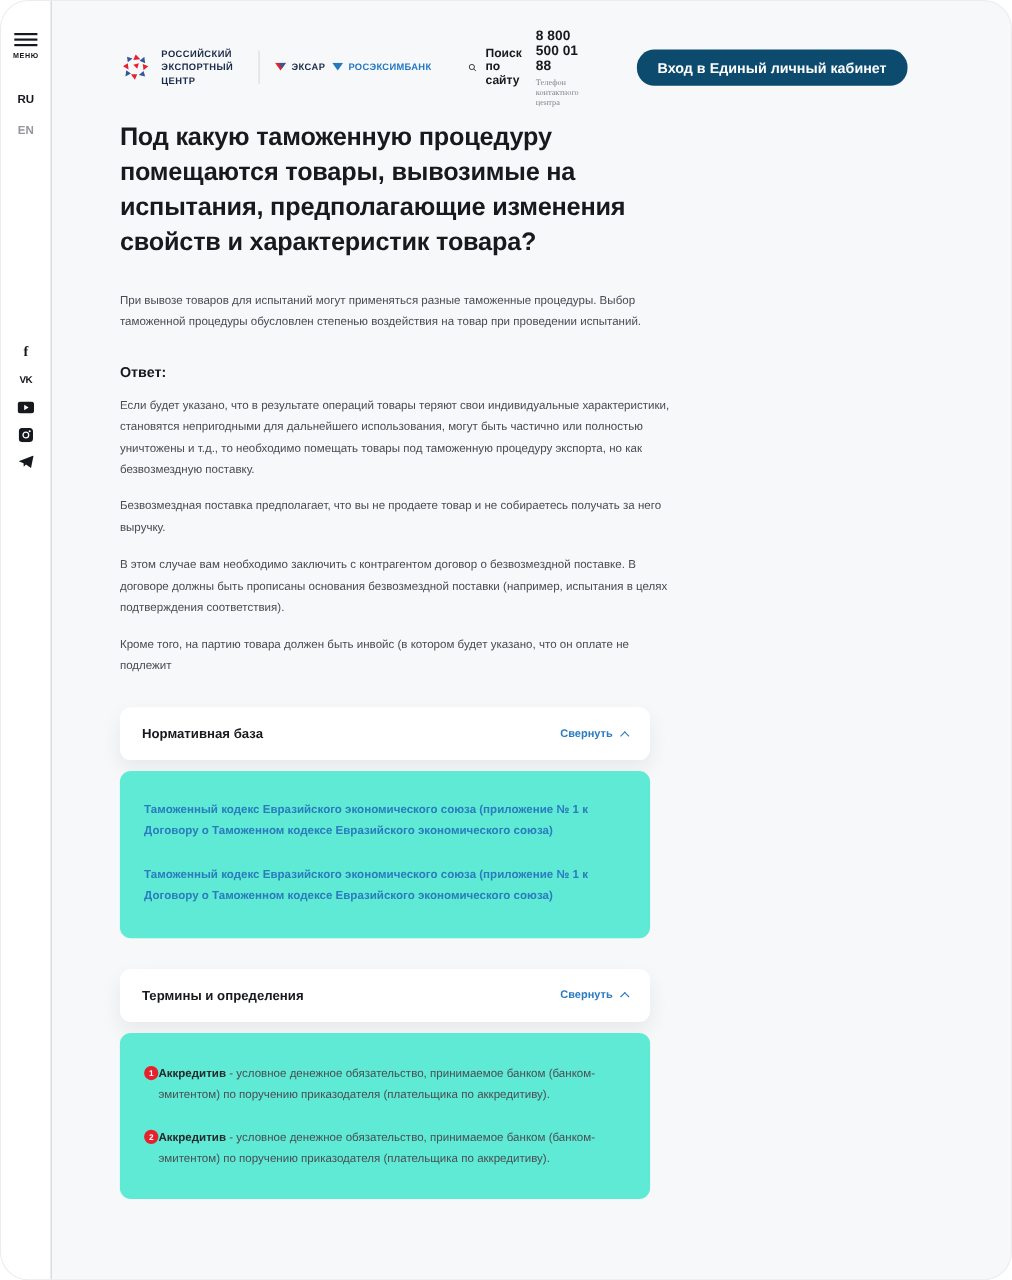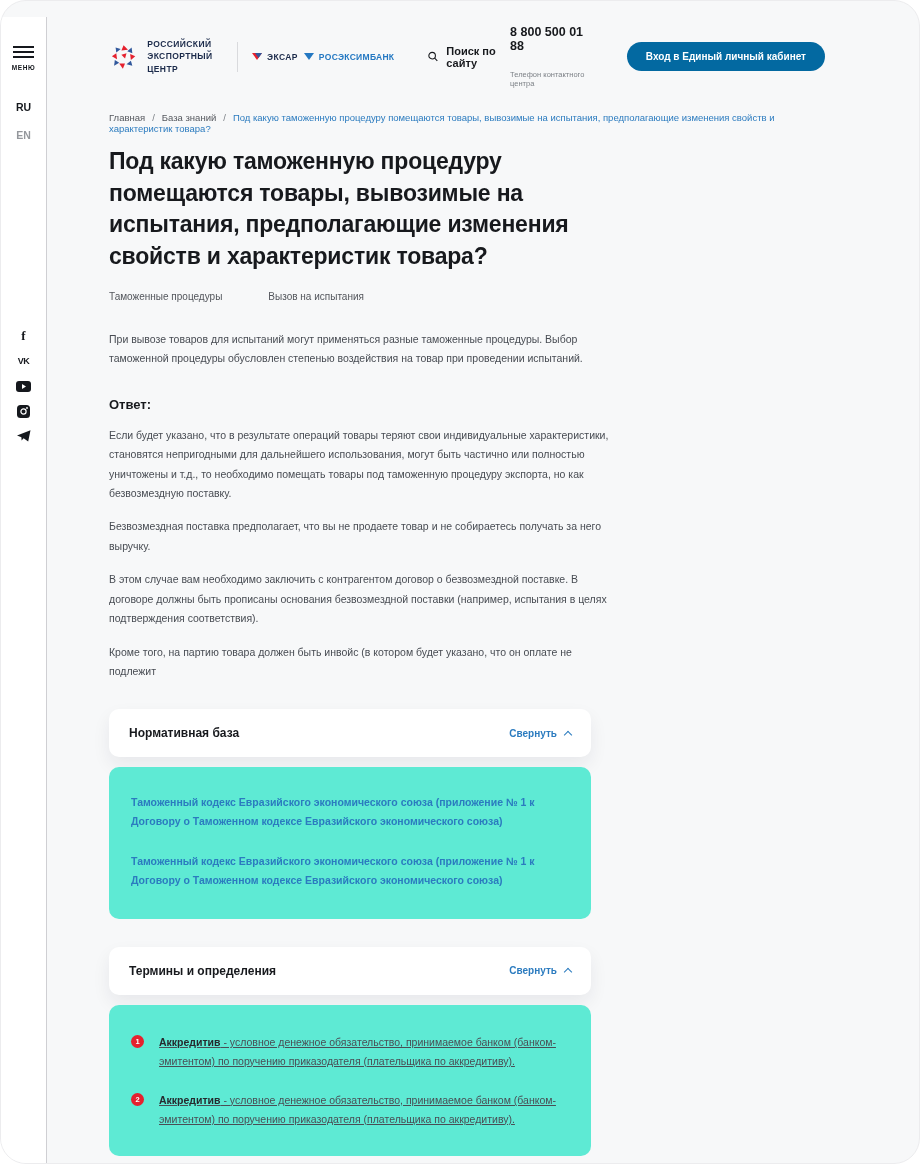--- a/index.html
+++ b/index.html
@@ -1,21 +1,21 @@
 <!DOCTYPE html>
 <html lang="ru"><head>
 <meta charset="utf-8">
 <style>
   * { margin:0; padding:0; box-sizing:border-box; }
   html,body { width:920px; height:1164px; background:#ffffff; font-family:"Liberation Sans", sans-serif; }
   .frame { position:absolute; left:0; top:0; width:920px; height:1164px; background:#f7f8f9;
            border:1px solid #ececee; border-radius:26px; overflow:hidden; }
 
   
-  .rail { position:absolute; left:0; top:16px; bottom:0; width:46px; background:#ffffff;
+  .rail { position:absolute; left:0; top:0; bottom:0; width:46px; background:#ffffff;
           border-right:1px solid #cfcfd3; display:flex; flex-direction:column; align-items:center; }
   .menu-btn { margin-top:26px; display:flex; flex-direction:column; align-items:center; cursor:pointer; }
   .menu-bars span { display:block; width:21px; height:2px; background:#15181d; margin:3px 0; }
   .menu-label { font-size:6.5px; font-weight:bold; letter-spacing:.6px; color:#15181d; margin-top:3px; }
   .lang { font-size:10.5px; font-weight:bold; }
   .lang-ru { color:#15181d; margin-top:30px; }
   .lang-en { color:#94979c; margin-top:16px; }
   .socials { margin-top:188px; display:flex; flex-direction:column; align-items:center; gap:11px; }
   .soc { width:16px; height:14px; display:flex; align-items:center; justify-content:center; color:#15181d; cursor:pointer; }
   .soc-f { font-family:"Liberation Serif", serif; font-weight:bold; font-size:13px; }
@@ -31,22 +31,22 @@
   .logo-text { margin-left:9px; font-size:8.5px; font-weight:bold; color:#1b2a4a; letter-spacing:.4px; line-height:1.45; }
   .hdr-divider { width:1px; height:30px; background:#d9dadd; margin:0 14px; }
   .brands { display:flex; gap:6px; }
   .brand-row { display:flex; align-items:center; gap:5px; }
   .brand-eksar { font-size:8.5px; font-weight:bold; color:#1b2a4a; letter-spacing:.4px; }
   .brand-reb { font-size:8.5px; font-weight:bold; color:#2478c2; letter-spacing:.3px; }
   .search { display:flex; align-items:center; gap:8px; margin-left:34px; cursor:pointer; }
   .search-text { font-size:11px; font-weight:bold; color:#17191d; }
   .phone-block { margin-left:auto; }
   .phone-number { font-size:12.5px; font-weight:bold; color:#17191d; }
-  .phone-caption { font-size:7.5px; color:#7d8187; margin-top:17px; }
-  .login-btn { margin-left:38px; background:#0369a1; color:#fff; font-size:10px; font-weight:bold;
+  .phone-caption { font-size:7.5px; color:#7d8187; margin-top:3px;font-family:Liberation Serif, serif; }
+  .login-btn { margin-left:38px; background:#0c4a6e; color:#fff; font-size:13px; font-weight:bold;
                padding:9px 19px; border:none; border-radius:16px; cursor:pointer; white-space:nowrap; }
 
   
   .crumbs { margin-top:24px; font-size:9.5px; color:#55585e; width:700px; }
   .crumbs .sep { margin:0 7px; color:#7d8187; }
   .crumb { cursor:pointer; }
   .crumb-cur { color:#2b7bbf; }
 
   
   .title { margin-top:12px; width:504px; font-size:23px; font-weight:bold; color:#17191d;
@@ -65,21 +65,21 @@
   .card-title { font-size:12px; font-weight:bold; color:#17191d; }
   .collapse { font-size:10px; font-weight:bold; color:#2b7bbf; cursor:pointer; display:flex; align-items:center; }
   .chev-up { width:6px; height:6px; border-left:1.5px solid #2b7bbf; border-top:1.5px solid #2b7bbf;
              transform:rotate(45deg); display:inline-block; margin-left:8px; margin-top:3px; }
   .grayblock { margin-top:10px; width:482px; background:#5eead4; border-radius:10px; padding:26px 22px 8px; }
   .norm-link { display:block; font-size:10.5px; font-weight:bold; color:#2b7bbf; line-height:1.75;
                width:430px; margin-bottom:22px; cursor:pointer; text-decoration:none; }
   .term-item { display:flex; margin-bottom:20px; }
   .term-num { flex:0 0 13px; width:13px; height:13px; border-radius:50%; background:#e5212e; color:#fff;
               font-size:7.5px; font-weight:bold; display:flex; align-items:center; justify-content:center; margin-top:2px; }
-  .term-text { margin-left:15px; width:410px; font-size:10.5px; line-height:1.8; color:#4a4e55;text-decoration:underline; }
+  .term-text { width:410px; font-size:10.5px; line-height:1.8; color:#4a4e55; }
   .term-text b { color:#26292e; }
 </style>
 </head>
 <body>
 
 <div class="frame">
 
   <aside class="rail">
     <div class="menu-btn">
       <span class="menu-bars">
@@ -160,30 +160,23 @@
         </svg>
         <span class="search-text">Поиск по сайту</span>
       </div>
       <div class="phone-block">
         <div class="phone-number">8 800 500 01 88</div>
         <div class="phone-caption">Телефон контактного центра</div>
       </div>
       <button class="login-btn">Вход в Единый личный кабинет</button>
     </header>
 
-    <nav class="crumbs">
-      <span class="crumb">Главная</span><span class="sep">/</span><span class="crumb">База знаний</span><span class="sep">/</span><span class="crumb crumb-cur">Под какую таможенную процедуру помещаются товары, вывозимые на испытания, предполагающие изменения свойств и характеристик товара?</span>
-    </nav>
 
     <h1 class="title">Под какую таможенную процедуру помещаются товары, вывозимые на испытания, предполагающие изменения свойств и характеристик товара?</h1>
 
-    <div class="tags">
-      <span>Таможенные процедуры</span>
-      <span>Вызов на испытания</span>
-    </div>
 
 
     <p class="para intro">При вывозе товаров для испытаний могут применяться разные таможенные процедуры. Выбор таможенной процедуры обусловлен степенью воздействия на товар при проведении испытаний.</p>
 
     <h2 class="answer-h">Ответ:</h2>
     <p class="para">Если будет указано, что в результате операций товары теряют свои индивидуальные характеристики, становятся непригодными для дальнейшего использования, могут быть частично или полностью уничтожены и т.д., то необходимо помещать товары под таможенную процедуру экспорта, но как безвозмездную поставку.</p>
     <p class="para">Безвозмездная поставка предполагает, что вы не продаете товар и не собираетесь получать за него выручку.</p>
     <p class="para">В этом случае вам необходимо заключить с контрагентом договор о безвозмездной поставке. В договоре должны быть прописаны основания безвозмездной поставки (например, испытания в целях подтверждения соответствия).</p>
     <p class="para">Кроме того, на партию товара должен быть инвойс (в котором будет указано, что он оплате не подлежит</p>
 

